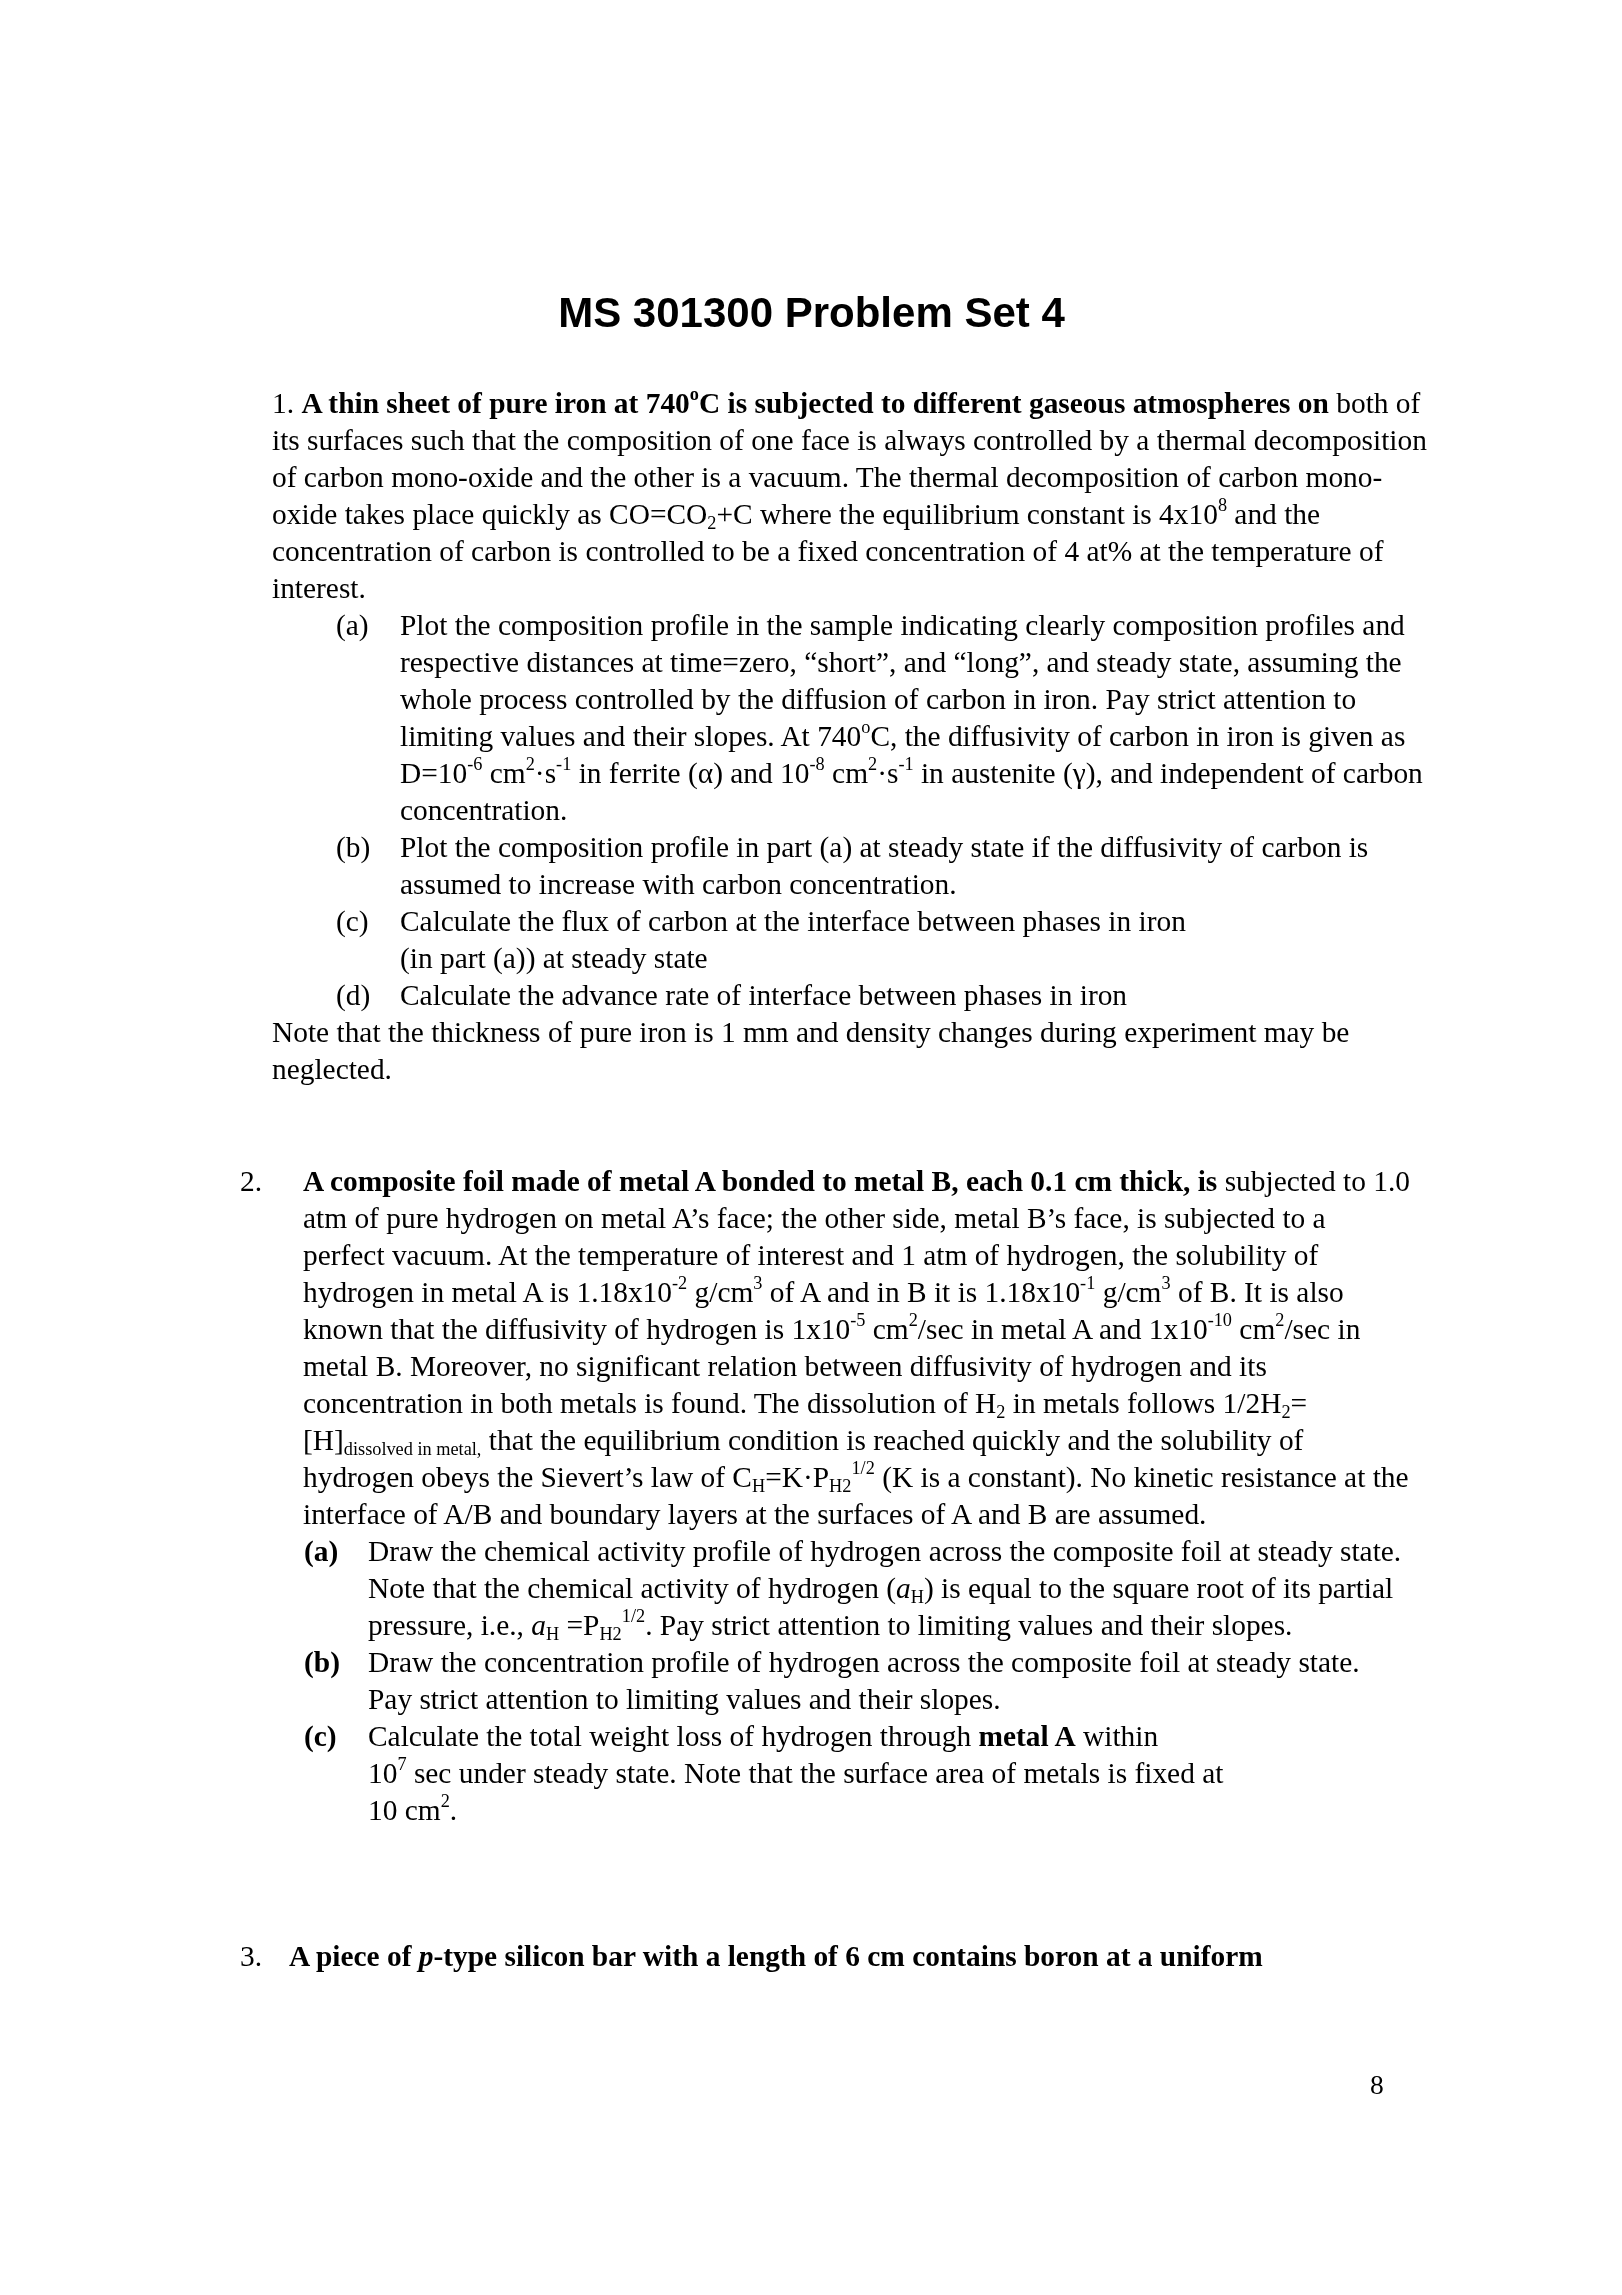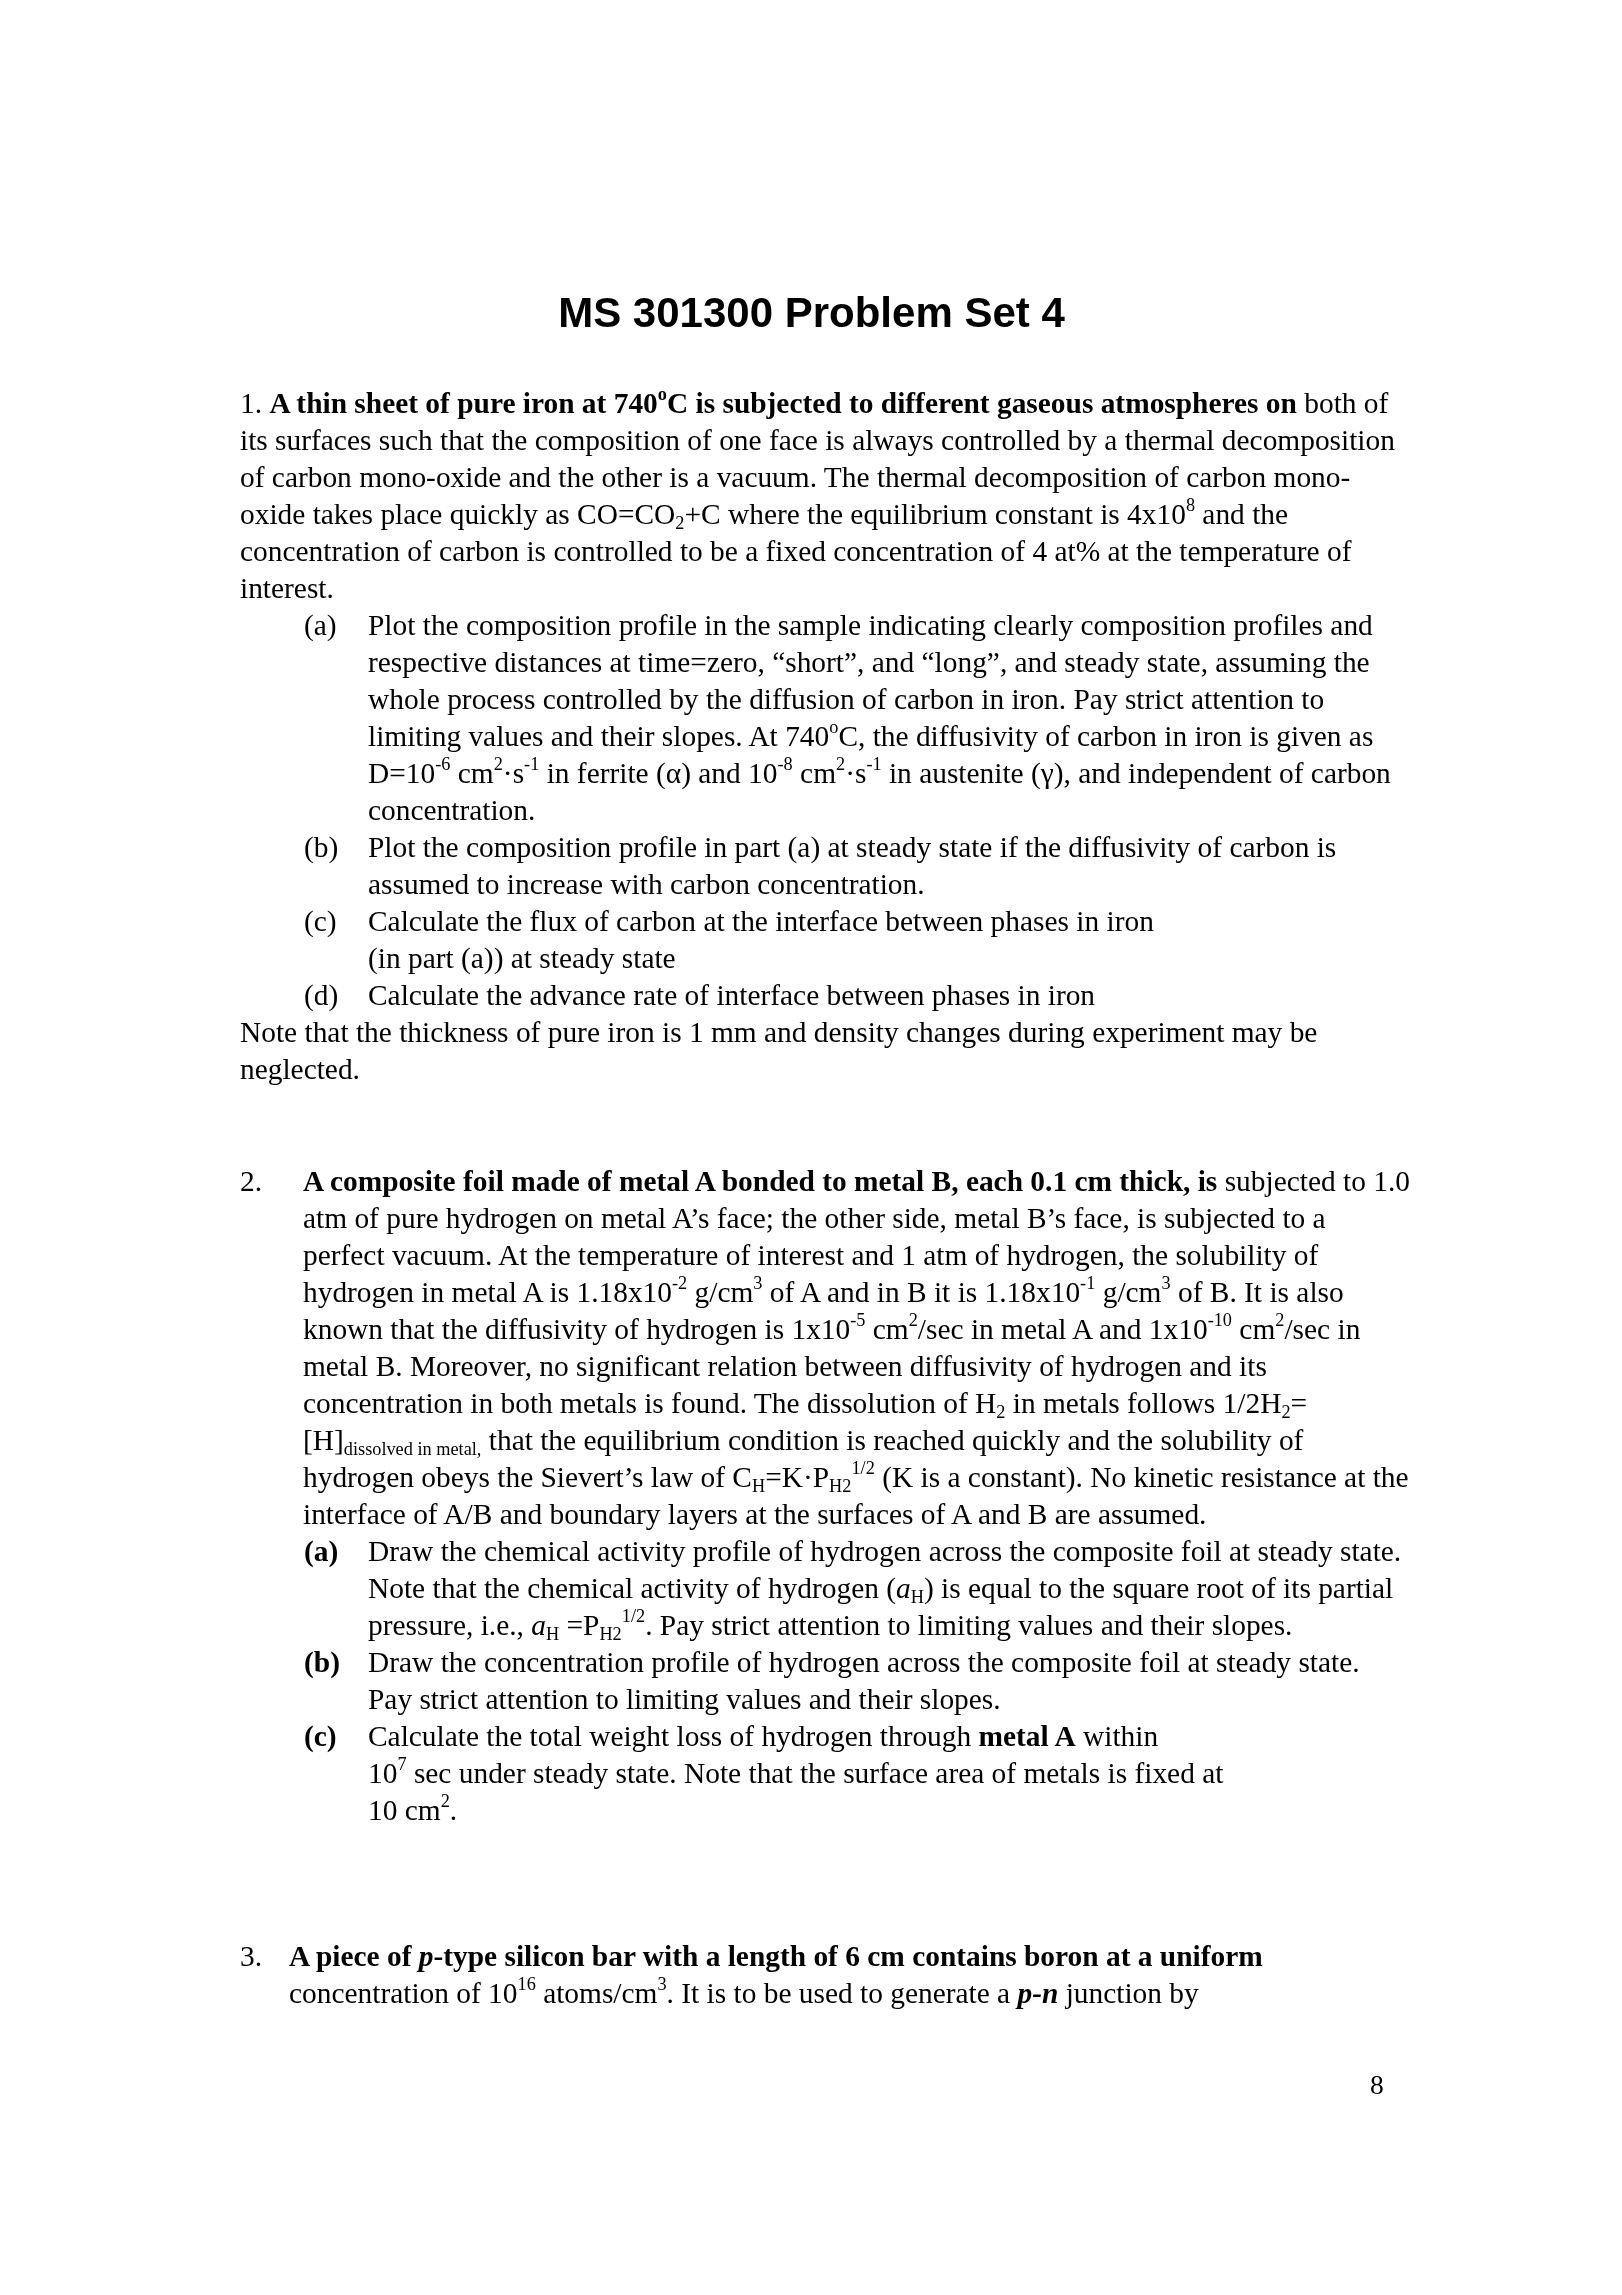--- a/index.html
+++ b/index.html
@@ -21,21 +21,21 @@
   .num-item .lbl { position: absolute; left: 0; top: 0; }
   .sub2 { position: relative; padding-left: 128px; }
   .sub2 .lbl { position: absolute; left: 64px; top: 0; font-weight: bold; }
   .pagenum { position: absolute; left: 1370px; top: 2069px; font-size: 27.5px; }
 </style>
 </head>
 <body>
 
 <div class="title">MS 301300 Problem Set 4</div>
 
-<div class="block" style="top:385px;">
+<div class="block" style="top:385px;margin-left:32px;">
   <p class="p">
     <span>1.</span>
     <span class="b"><span>A thin sheet of pure iron at 740</span><sup>o</sup><span>C is subjected to different gaseous atmospheres on</span></span>
     <span>both of its surfaces such that the composition of one face is always controlled by a thermal decomposition of carbon mono-oxide and the other is a vacuum. The thermal decomposition of carbon mono-oxide takes place quickly as CO=CO</span><sub>2</sub><span>+C where the equilibrium constant is 4x10</span><sup>8</sup><span> and the concentration of carbon is controlled to be a fixed concentration of 4 at% at the temperature of interest.</span>
   </p>
   <div class="item">
     <span class="lbl">(a)</span>
     <span>Plot the composition profile in the sample indicating clearly composition profiles and respective distances at time=zero, “short”, and “long”, and steady state, assuming the whole process controlled by the diffusion of carbon in iron. Pay strict attention to limiting values and their slopes. At 740</span><sup>o</sup><span>C, the diffusivity of carbon in iron is given as D=10</span><sup>-6</sup><span> cm</span><sup>2</sup><span>·s</span><sup>-1</sup><span> in ferrite (α) and 10</span><sup>-8</sup><span> cm</span><sup>2</sup><span>·s</span><sup>-1</sup><span> in austenite (γ), and independent of carbon concentration.</span>
   </div>
   <div class="item">
@@ -72,18 +72,17 @@
     <div><span>Calculate the total weight loss of hydrogen through </span><span class="b u">metal A</span><span> within</span></div>
     <div><span>10</span><sup>7</sup><span> sec under steady state. Note that the surface area of metals is fixed at</span></div>
     <div><span>10 cm</span><sup>2</sup><span>.</span></div>
   </div>
 </div>
 
 <div class="block" style="top:1938px;">
   <div class="num-item" style="padding-left:49px;">
     <span class="lbl">3.</span>
     <div class="b"><span>A piece of </span><span class="i">p</span><span>-type silicon bar with a length of 6 cm contains boron at a uniform</span></div>
-    <div><span>concentration of 10</span><sup>16</sup><span> atoms/cm</span><sup>3</sup><span>. It is to be used to generate a </span><span class="b i">p-n</span><span> junction by</span></div>
   </div>
 </div>
 
 <div class="pagenum">8</div>
 
 
 </body></html>

